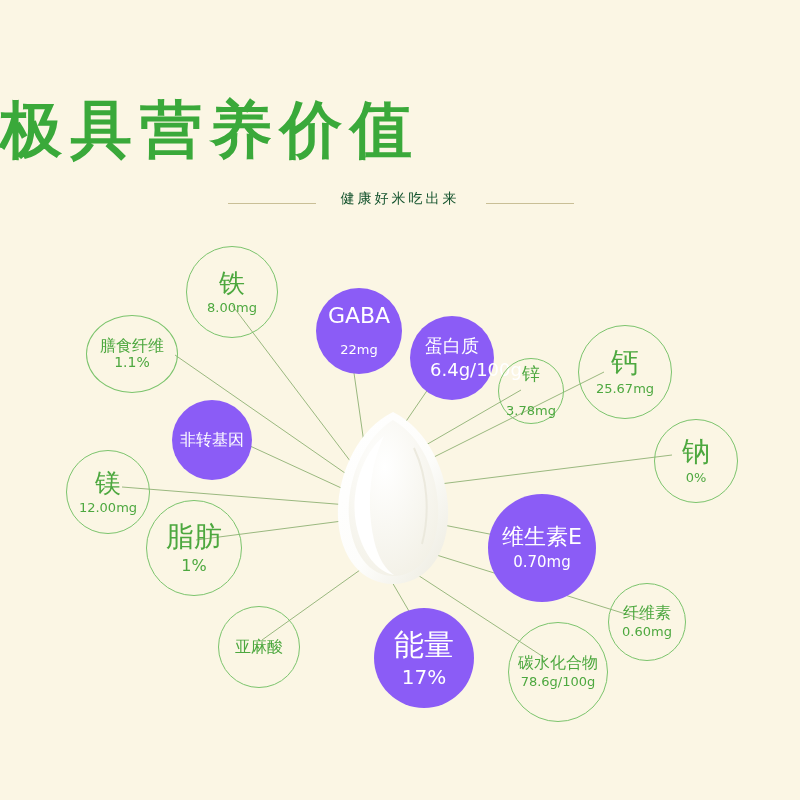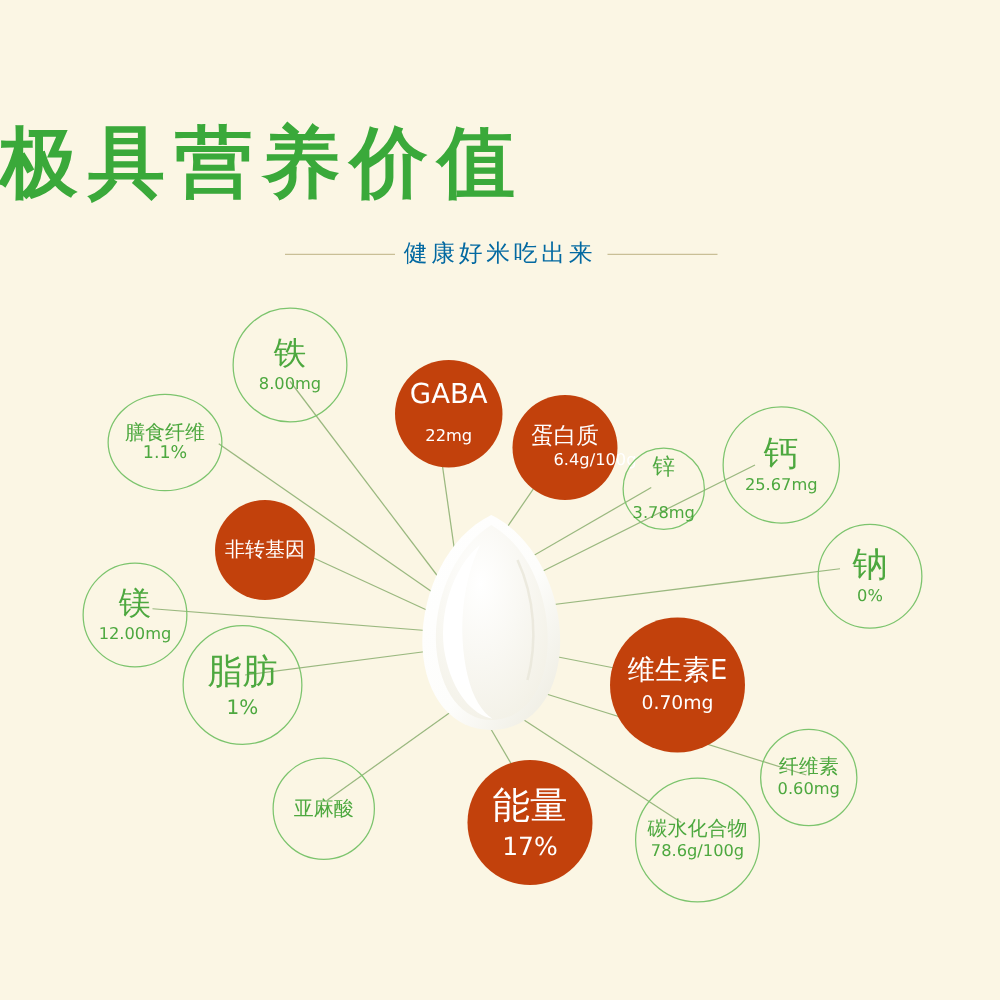--- a/index.html
+++ b/index.html
@@ -12,41 +12,41 @@
   }
   #stage{position:absolute;left:0;top:0;width:800px;height:800px;}
 
   .title{
     position:absolute;left:0;top:88px;width:800px;text-align:left;
     font-size:62px;letter-spacing:8px;color:#3aa93a;font-weight:700;
     font-family:"DejaVu Sans","Liberation Sans",sans-serif;
   }
   .subtitle{
     position:absolute;left:0;top:190px;width:800px;text-align:center;
-    font-size:19px;letter-spacing:3px;color:#0369a1;
+    font-size:14px;letter-spacing:3px;color:#14532d;
     font-family:"DejaVu Sans","Liberation Sans",sans-serif;
   }
   .rule{
     position:absolute;top:203px;height:1px;background:#c9bf96;
   }
   .rule.left{left:228px;width:88px;}
   .rule.right{left:486px;width:88px;}
 
   svg.lines{position:absolute;left:0;top:0;width:800px;height:800px;}
 
   .node{
     position:absolute;
     border-radius:50%;
     display:flex;flex-direction:column;align-items:center;justify-content:center;
     text-align:center;
     box-sizing:border-box;
     font-family:"DejaVu Sans","Liberation Sans",sans-serif;
     line-height:1.12;
   }
-  .node.filled{background:#c2410c;color:#ffffff;border:none;}
+  .node.filled{background:#8b5cf6;color:#ffffff;border:none;}
   .node.outline{background:transparent;color:#4da83f;border:1px solid #7cc46d;}
   .node .nm{display:block;}
   .node .vl{display:block;}
 
   .grain{
     position:absolute;
   }
 </style>
 </head>
 <body>
@@ -107,21 +107,21 @@
     <span class="vl" style="font-size:13px;margin-top:3px;">8.00mg</span>
   </div>
 
   <div class="node filled" style="left:316px;top:288px;width:86px;height:86px;font-size:22px;">
     <span class="nm">GABA</span>
     <span class="vl" style="font-size:13px;margin-top:14px;">22mg</span>
   </div>
 
   <div class="node filled" style="left:410px;top:316px;width:84px;height:84px;font-size:18px;">
     <span class="nm">蛋白质</span>
-    <span class="vl" style="font-size:13px;margin-top:3px;margin-left:48px;">6.4g/100g</span>
+    <span class="vl" style="font-size:18px;margin-top:3px;margin-left:48px;">6.4g/100g</span>
   </div>
 
   <div class="node outline" style="left:498px;top:358px;width:66px;height:66px;font-size:18px;">
     <span class="nm">锌</span>
     <span class="vl" style="font-size:13px;margin-top:20px;">3.78mg</span>
   </div>
 
   <div class="node outline" style="left:578px;top:325px;width:94px;height:94px;font-size:28px;">
     <span class="nm">钙</span>
     <span class="vl" style="font-size:13px;margin-top:4px;">25.67mg</span>

